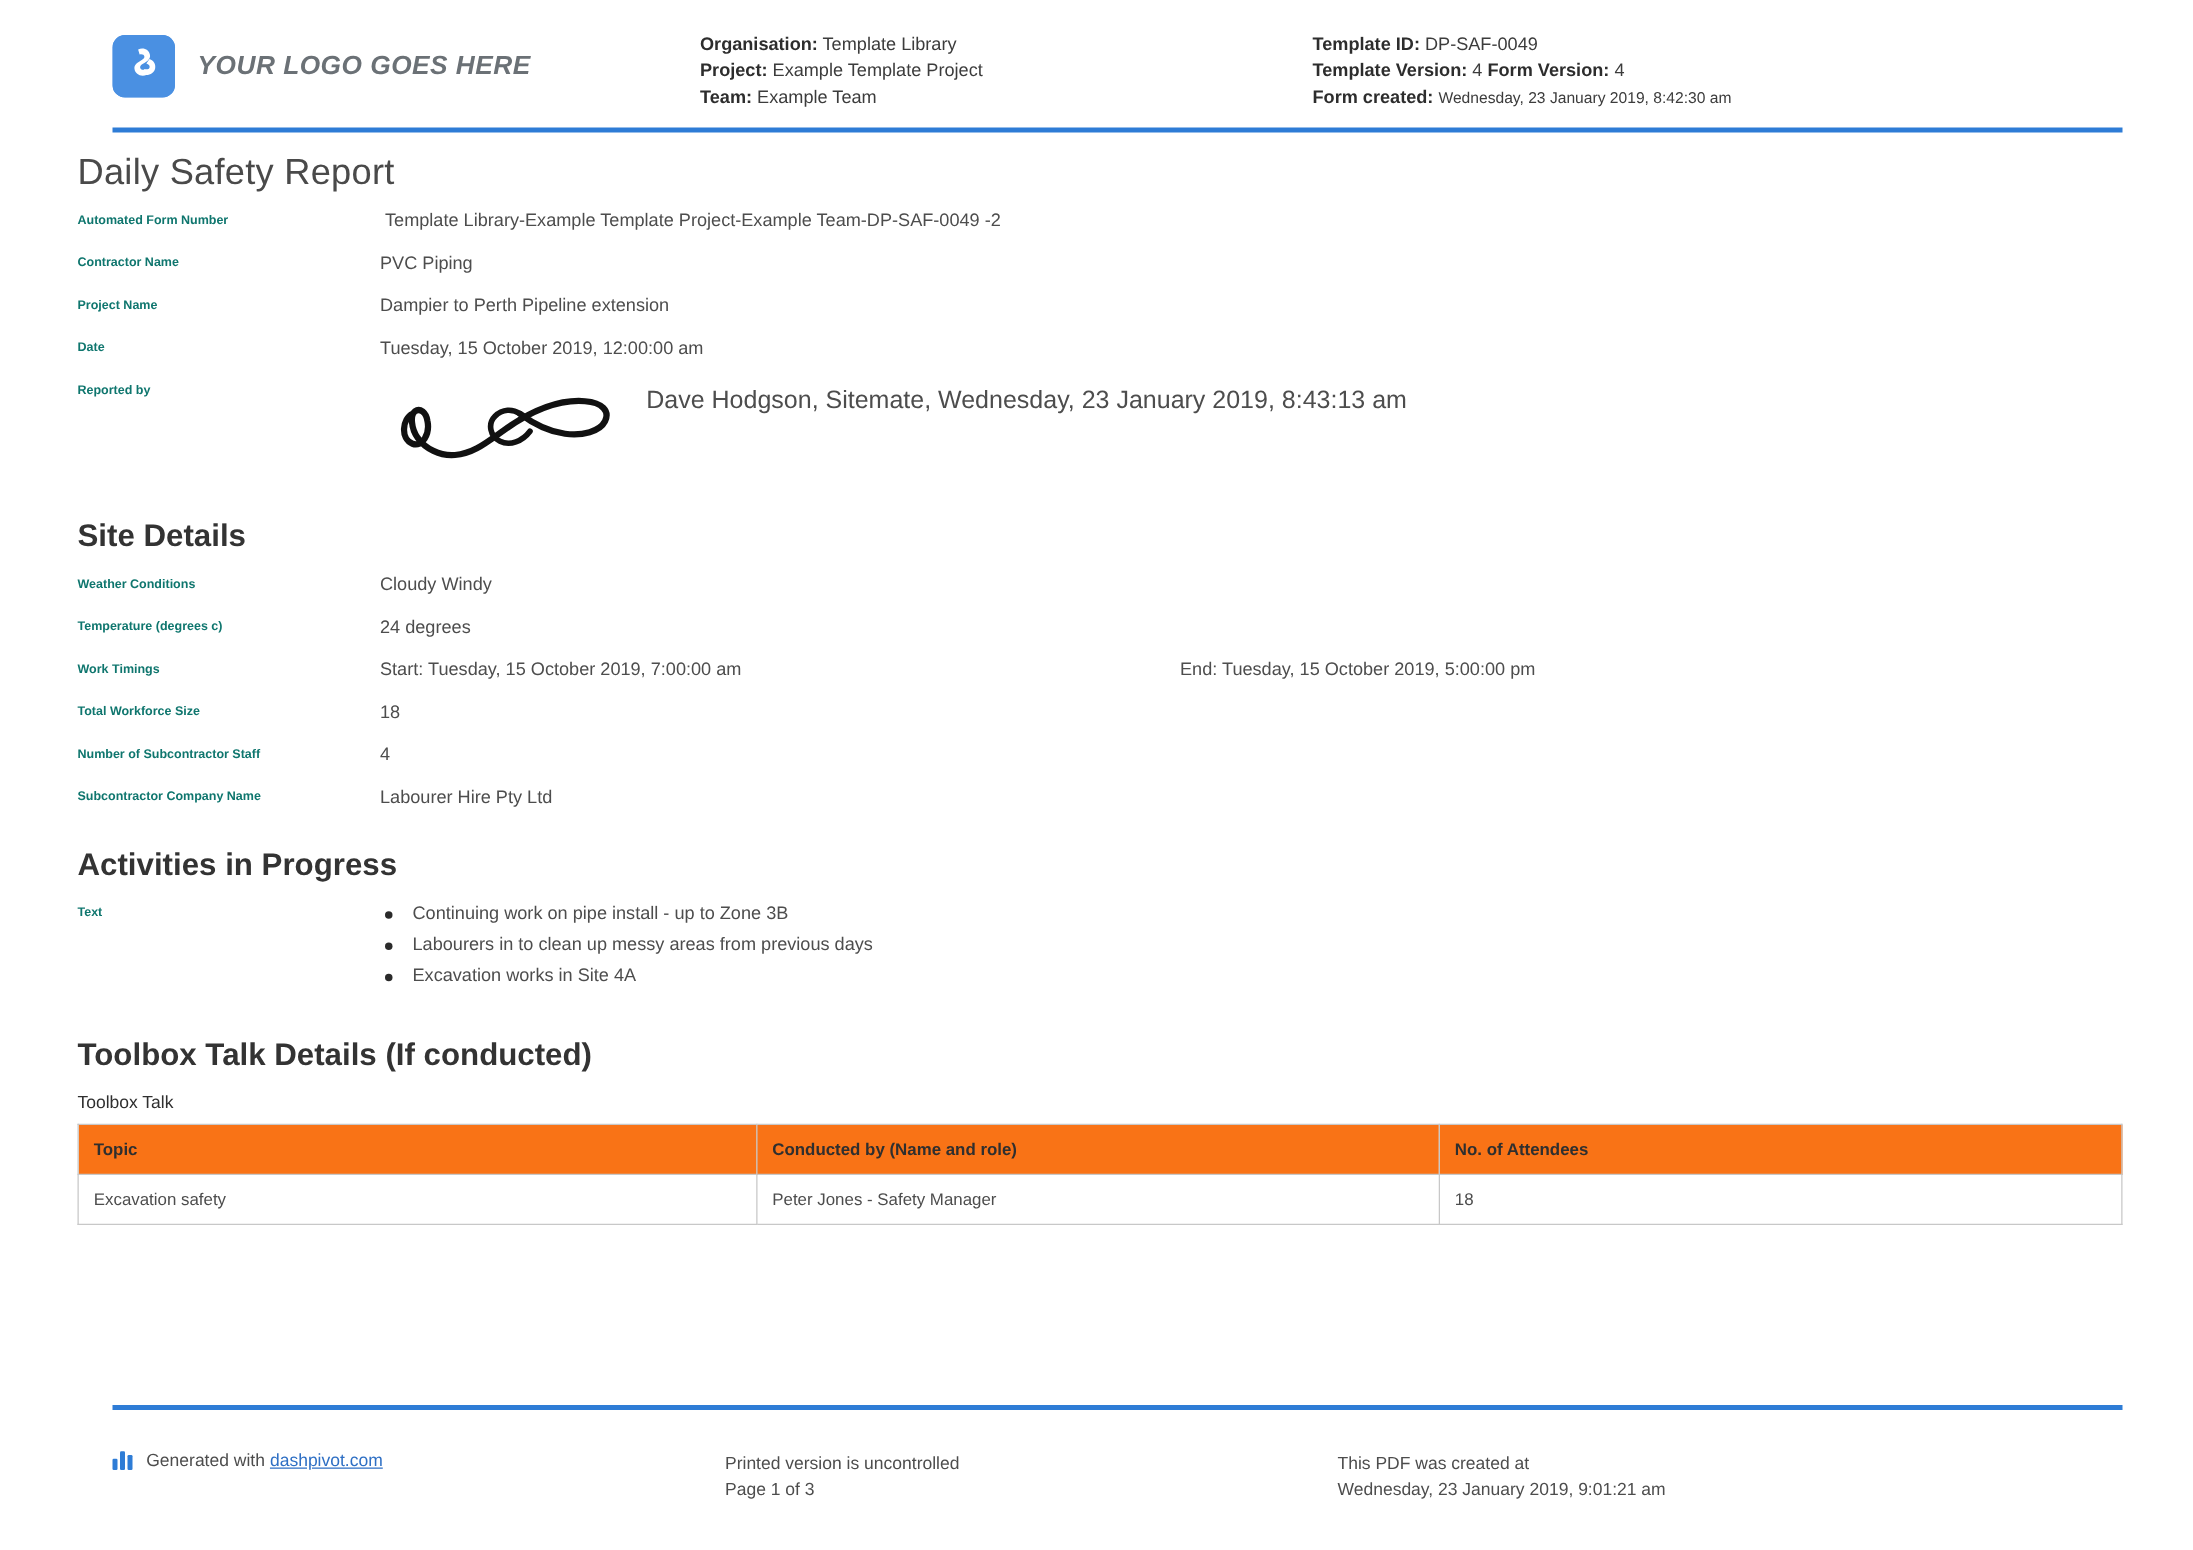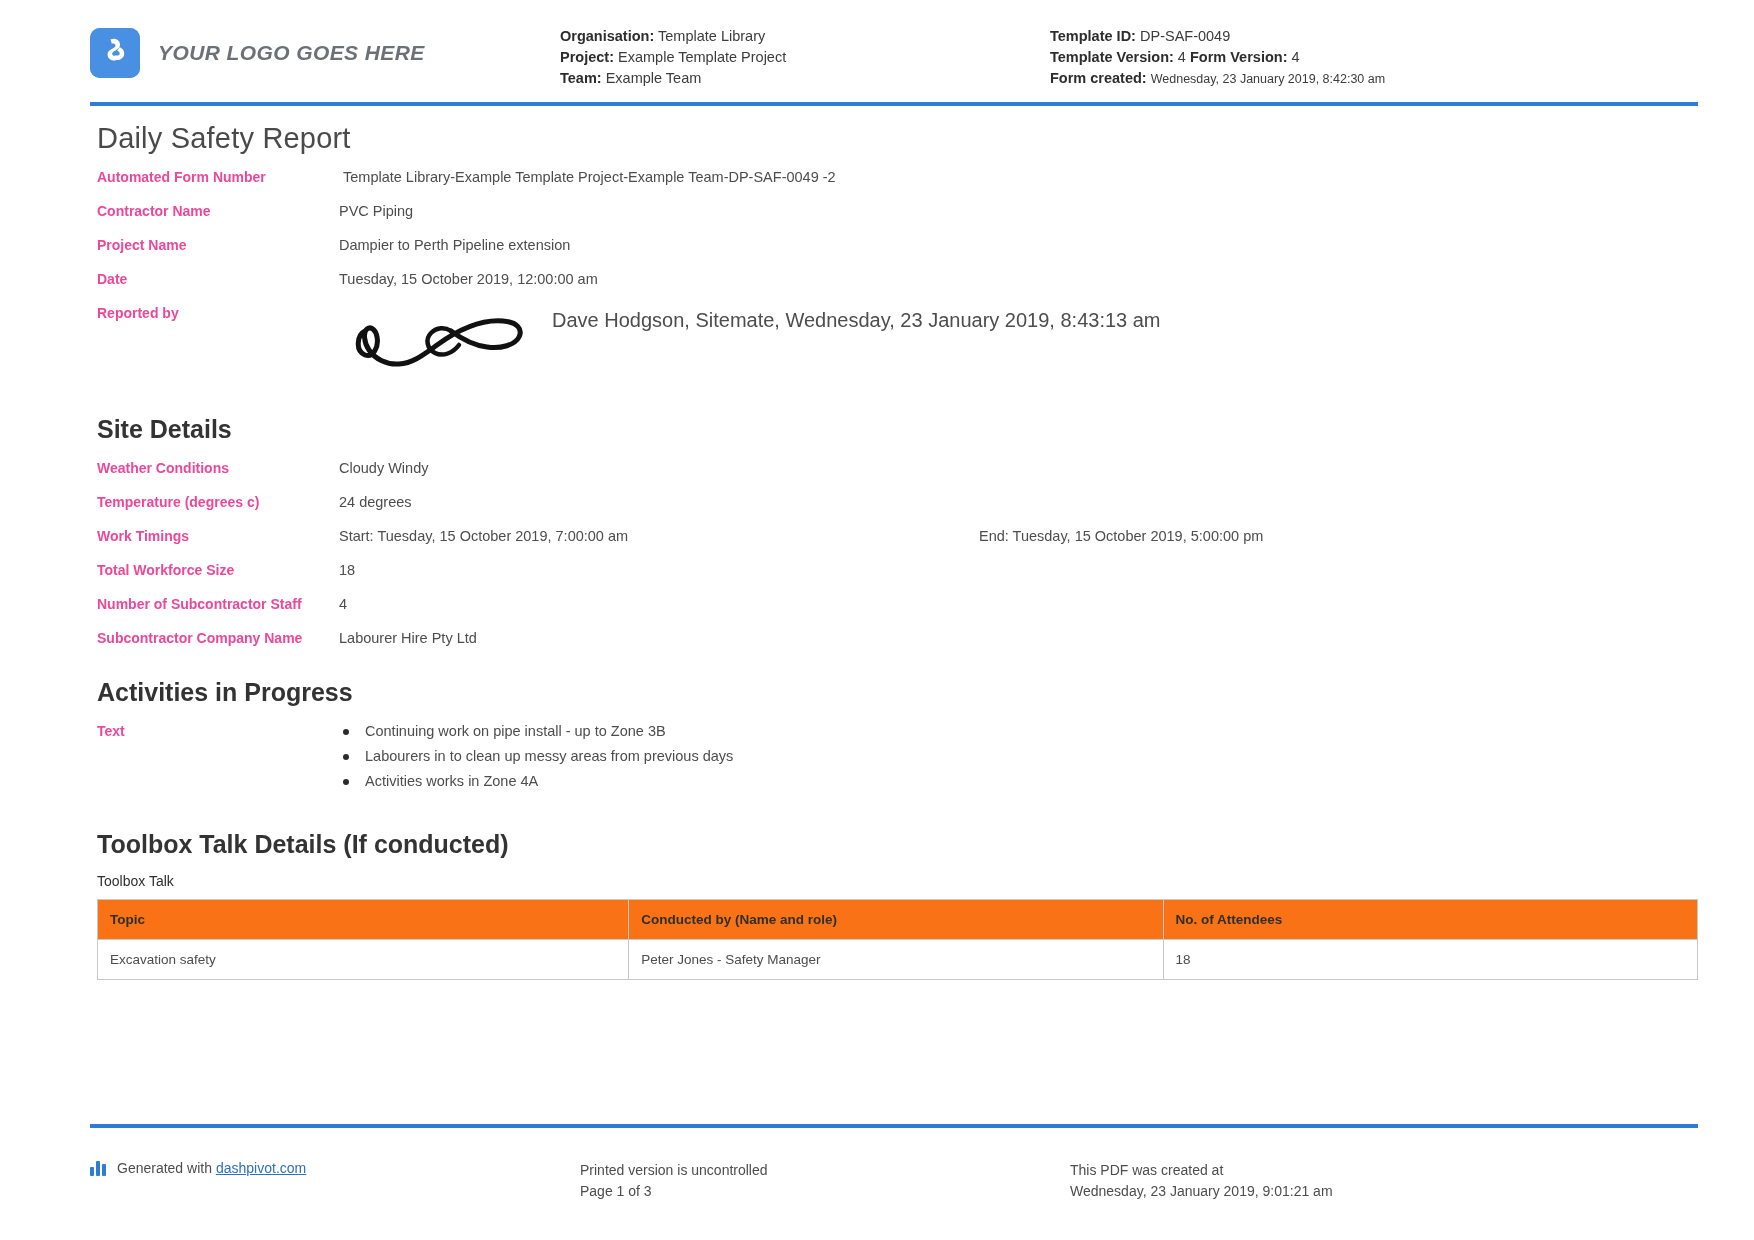--- a/index.html
+++ b/index.html
@@ -67,21 +67,21 @@
   .meta-line { white-space: nowrap; }
   .meta-small { font-size: 12.5px; }
 
   .blue-rule {
     height: 4px;
     background: #2e7cd6;
     margin: 6px 56px 0 90px;
   }
 
   
-  .content { padding: 0 56px 0 97px; }
+  .content { padding: 0 56px 0 62px; }
 
   h1.doc-title {
     font-size: 29px;
     font-weight: normal;
     color: #4a4a4a;
     margin: 16px 0 12px 0;
     letter-spacing: .2px;
   }
   h2.section-title {
     font-size: 25px;
@@ -92,22 +92,22 @@
   h2.section-title.tight { margin-top: 30px; }
 
   .field-row {
     display: flex;
     align-items: flex-start;
     margin-bottom: 14px;
   }
   .field-label {
     flex: 0 0 242px;
     font-weight: bold;
-    font-size: 14px;
-    color: #ec4899;
+    font-size: 10px;
+    color: #0f766e;
     line-height: 20px;
   }
   .field-value {
     font-size: 14.5px;
     color: #4d4d4d;
     line-height: 20px;
     flex: 1 1 auto;
   }
   .field-value.indent { padding-left: 4px; }
   .two-col-value { display: flex; width: 100%; }
@@ -345,21 +345,21 @@
       <div class="field-value">Labourer Hire Pty Ltd</div>
     </div>
 
     <h2 class="section-title tight">Activities in Progress</h2>
 
     <div class="activities-row">
       <div class="field-label">Text</div>
       <ul class="bullets">
         <li>Continuing work on pipe install - up to Zone 3B</li>
         <li>Labourers in to clean up messy areas from previous days</li>
-        <li>Activities works in Zone 4A</li>
+        <li>Excavation works in Site 4A</li>
       </ul>
     </div>
 
     <h2 class="section-title">Toolbox Talk Details (If conducted)</h2>
 
     <div class="table-caption">Toolbox Talk</div>
 
     <table class="tbx">
       <thead>
         <tr>

